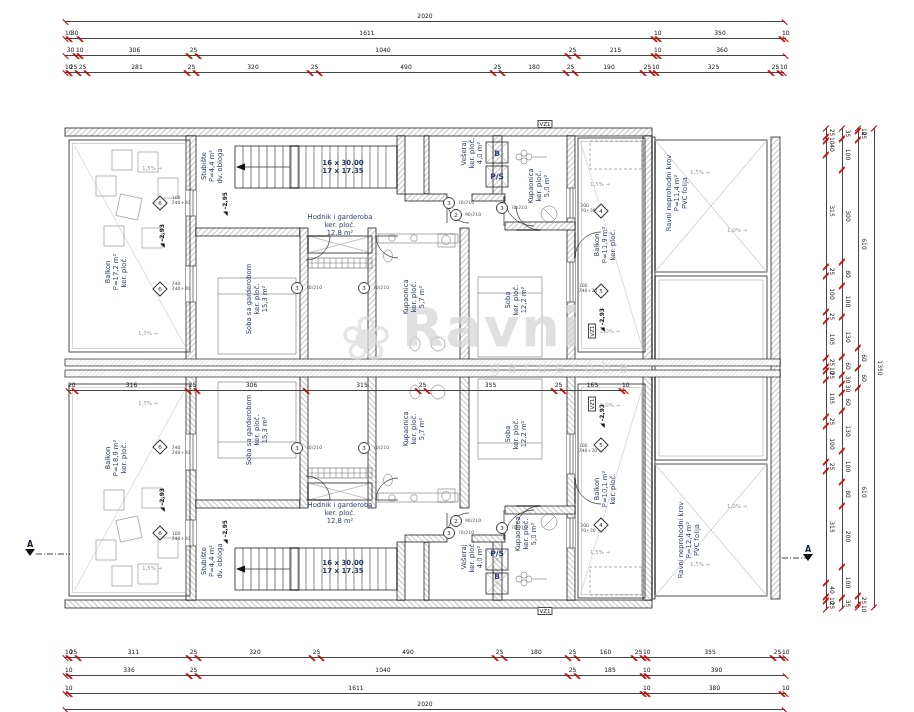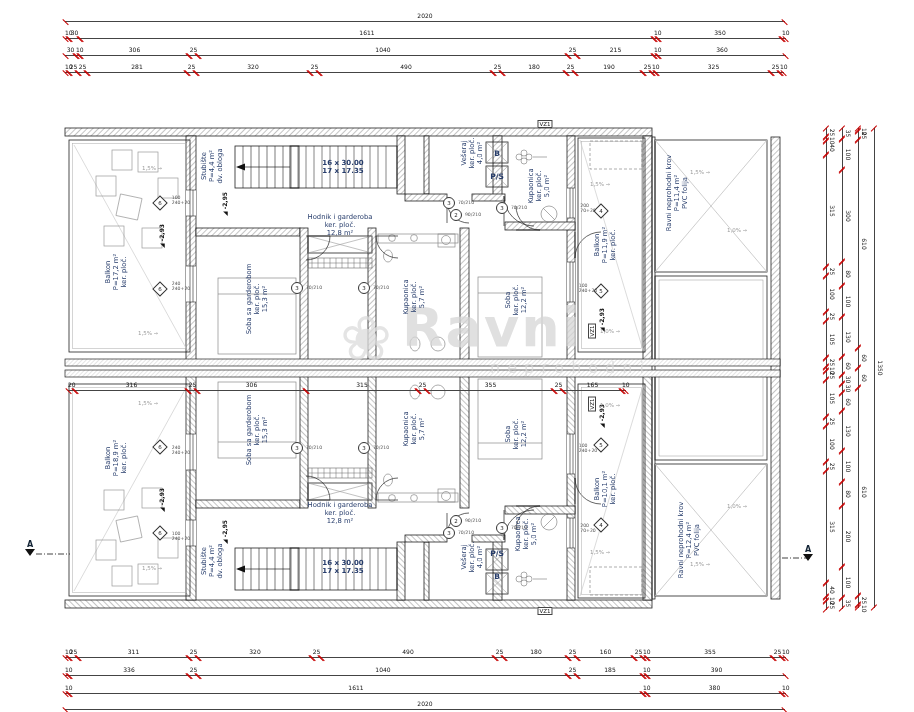--- a/index.html
+++ b/index.html
@@ -172,21 +172,21 @@
     <rect x="65" y="359" width="715" height="7" fill="url(#h2)" stroke="#222" stroke-width="0.7"></rect>
     <rect x="65" y="370" width="715" height="7" fill="url(#h2)" stroke="#222" stroke-width="0.7"></rect>
 
     <path d="M36 554 H70" stroke="#111" stroke-width="0.8" stroke-dasharray="6 2 1 2"></path>
     <path d="M782 558 H812" stroke="#111" stroke-width="0.8" stroke-dasharray="6 2 1 2"></path>
   </svg>
 
   <div class="watermark">
     <span class="wm-icon">❀</span>
     <span class="wm-brand">Ravni</span>
-    <span class="wm-sub">neprohodni</span>
+    <span class="wm-sub">garderoba</span>
   </div>
 
   <div class="hdim" style="top:12px">
       <div class="dim" style="left: 65px; width: 720px;">2020</div>
     </div>
   <div class="hdim" style="top:29px">
       <div class="dim" style="left: 65px; width: 4px;">10</div>
       <div class="dim" style="left: 69px; width: 11px;">30</div>
       <div class="dim" style="left: 80px; width: 574px;">1611</div>
       <div class="dim" style="left: 654px; width: 4px;">10</div>

